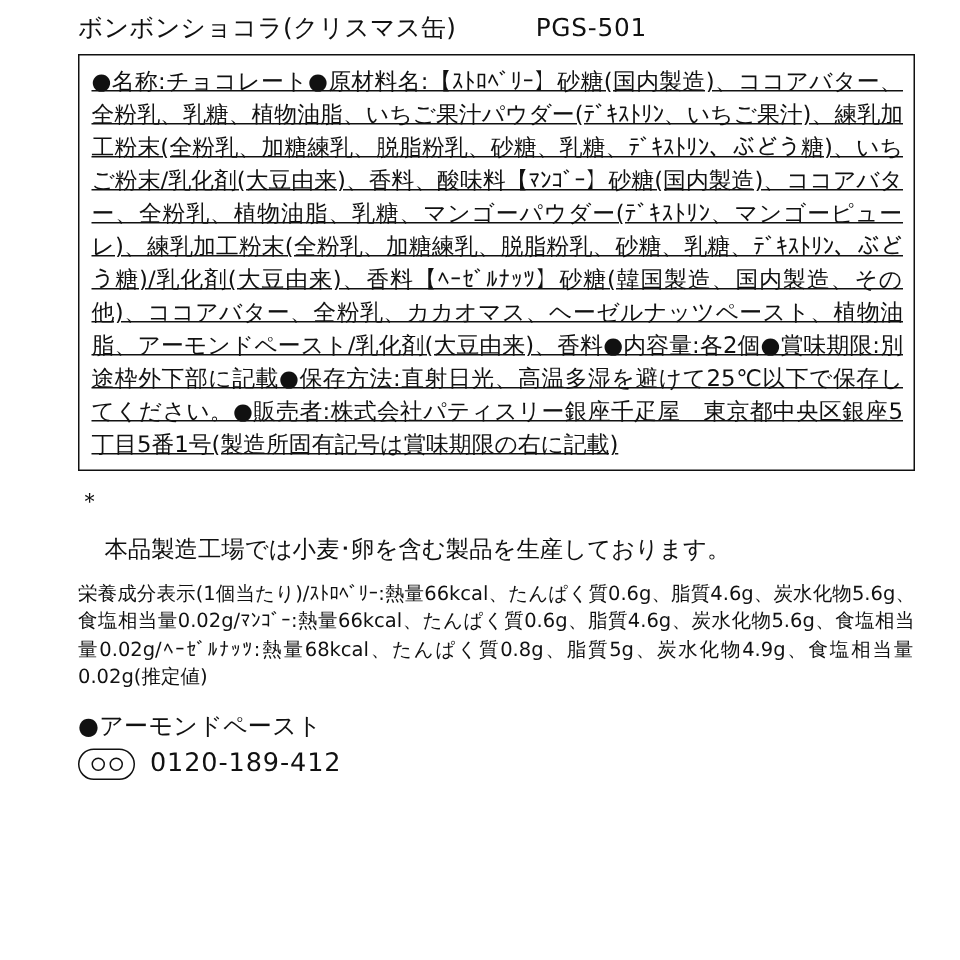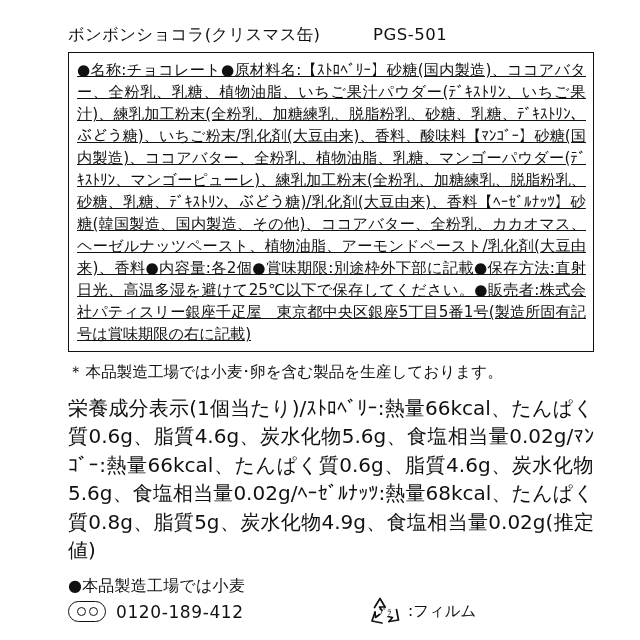--- a/index.html
+++ b/index.html
@@ -12,21 +12,21 @@
     height: 640px;
     font-family: "DejaVu Sans", "Liberation Sans", sans-serif;
     color: #111111;
     overflow: hidden;
   }
   .page {
     position: relative;
     width: 640px;
     height: 640px;
     box-sizing: border-box;
-    padding: 16px;
+    padding: 0;
   }
   .header-row {
     display: flex;
     align-items: baseline;
     gap: 22px;
     padding: 8px 0 6px 52px;
     font-size: 16.5px;
     letter-spacing: 0.2px;
   }
   .header-title {
@@ -54,24 +54,25 @@
     font-size: 15.6px;
     line-height: 1.45;
   }
   .note-star {
     flex: 0 0 auto;
     padding-right: 2px;
     font-size: 15.6px;
   }
   .note-text {
     flex: 1 1 auto;
+    margin-top: 32px;
   }
   .nutrition {
     margin: 10px 30px 0 52px;
-    font-size: 20px;
+    font-size: 13px;
     line-height: 1.42;
     text-align: justify;
     text-justify: inter-character;
   }
   .contact {
     margin: 12px 30px 0 52px;
     font-size: 16px;
   }
   .contact-title {
     letter-spacing: 0.2px;
@@ -144,41 +145,25 @@
   <div class="ingredient-box">●名称:チョコレート●原材料名:【ｽﾄﾛﾍﾞﾘｰ】砂糖(国内製造)、ココアバター、全粉乳、乳糖、植物油脂、いちご果汁パウダー(ﾃﾞｷｽﾄﾘﾝ、いちご果汁)、練乳加工粉末(全粉乳、加糖練乳、脱脂粉乳、砂糖、乳糖、ﾃﾞｷｽﾄﾘﾝ、ぶどう糖)、いちご粉末/乳化剤(大豆由来)、香料、酸味料【ﾏﾝｺﾞｰ】砂糖(国内製造)、ココアバター、全粉乳、植物油脂、乳糖、マンゴーパウダー(ﾃﾞｷｽﾄﾘﾝ、マンゴーピューレ)、練乳加工粉末(全粉乳、加糖練乳、脱脂粉乳、砂糖、乳糖、ﾃﾞｷｽﾄﾘﾝ、ぶどう糖)/乳化剤(大豆由来)、香料【ﾍｰｾﾞﾙﾅｯﾂ】砂糖(韓国製造、国内製造、その他)、ココアバター、全粉乳、カカオマス、ヘーゼルナッツペースト、植物油脂、アーモンドペースト/乳化剤(大豆由来)、香料●内容量:各2個●賞味期限:別途枠外下部に記載●保存方法:直射日光、高温多湿を避けて25℃以下で保存してください。●販売者:株式会社パティスリー銀座千疋屋　東京都中央区銀座5丁目5番1号(製造所固有記号は賞味期限の右に記載)</div>
 
   <div class="note-row">
     <span class="note-star">＊</span>
     <span class="note-text">本品製造工場では小麦･卵を含む製品を生産しております。</span>
   </div>
 
   <div class="nutrition">栄養成分表示(1個当たり)/ｽﾄﾛﾍﾞﾘｰ:熱量66kcal、たんぱく質0.6g、脂質4.6g、炭水化物5.6g、食塩相当量0.02g/ﾏﾝｺﾞｰ:熱量66kcal、たんぱく質0.6g、脂質4.6g、炭水化物5.6g、食塩相当量0.02g/ﾍｰｾﾞﾙﾅｯﾂ:熱量68kcal、たんぱく質0.8g、脂質5g、炭水化物4.9g、食塩相当量0.02g(推定値)</div>
 
   <div class="contact">
-    <div class="contact-title">●本品製造工場では小麦</div>
+    <div class="contact-title">●アーモンドペースト</div>
     <div class="contact-row">
       <span class="freedial">
         <i></i>
           <i></i>
       </span>
       <span class="phone-number">0120-189-412</span>
     </div>
   </div>
 
-  <div class="film-row">
-    <span class="recycle-mark">
-      <svg width="34" height="30" viewBox="0 0 34 30" xmlns="http://www.w3.org/2000/svg">
-        <g fill="none" stroke="#111111" stroke-width="1.7" stroke-linejoin="round" stroke-linecap="round">
-          <path d="M6.5,11.5 L12,2.5 L17,11"></path>
-          <path d="M17,11 L11.5,11 L14,14.5"></path>
-          <path d="M28.5,13.5 L30.5,24 L21,25.5"></path>
-          <path d="M21,25.5 L24.5,21.5 L20,20.5"></path>
-          <path d="M14,27 L4,25 L7,16"></path>
-          <path d="M7,16 L7.5,21.5 L11.5,18.5"></path>
-        </g>
-        <text x="17" y="19" font-family="'DejaVu Sans','Liberation Sans',sans-serif" font-size="8.5" text-anchor="middle" fill="#111111">ﾌﾟﾗ</text>
-      </svg>
-    </span>
-    <span class="film-label">:フィルム</span>
-  </div>
 
   <div class="spacer-bottom"></div>
 </div>
 
 </body></html>

